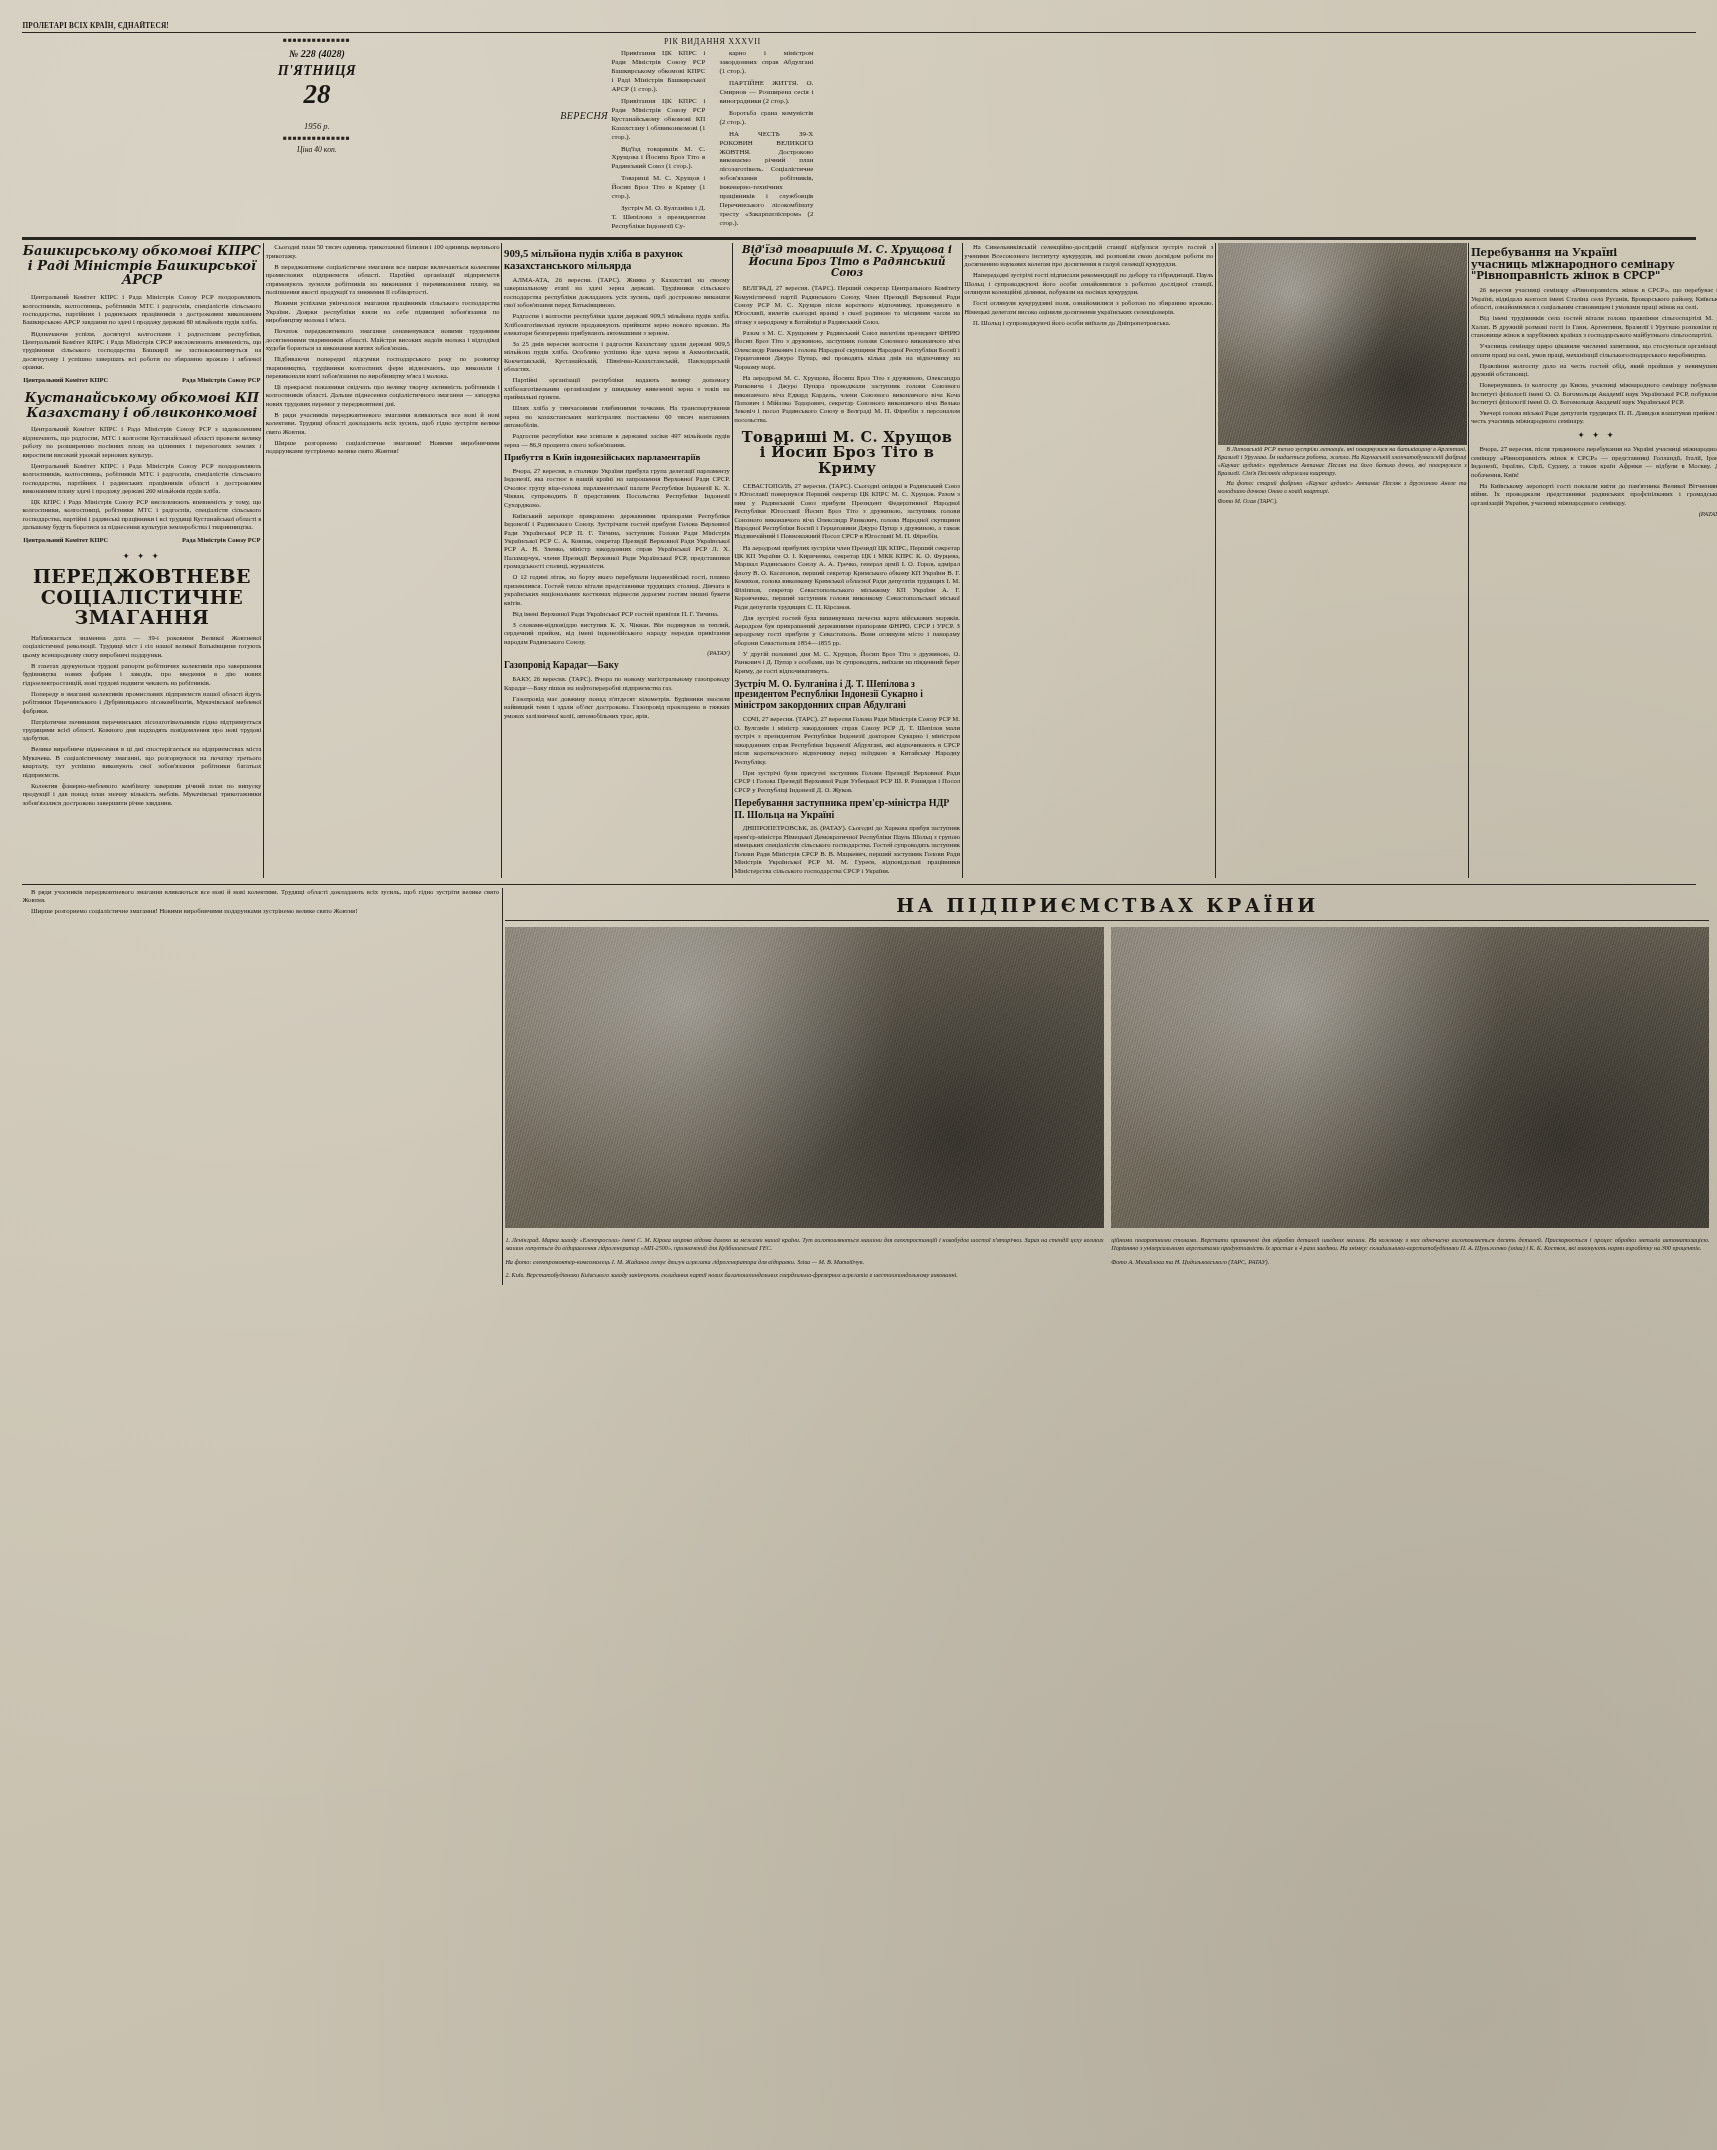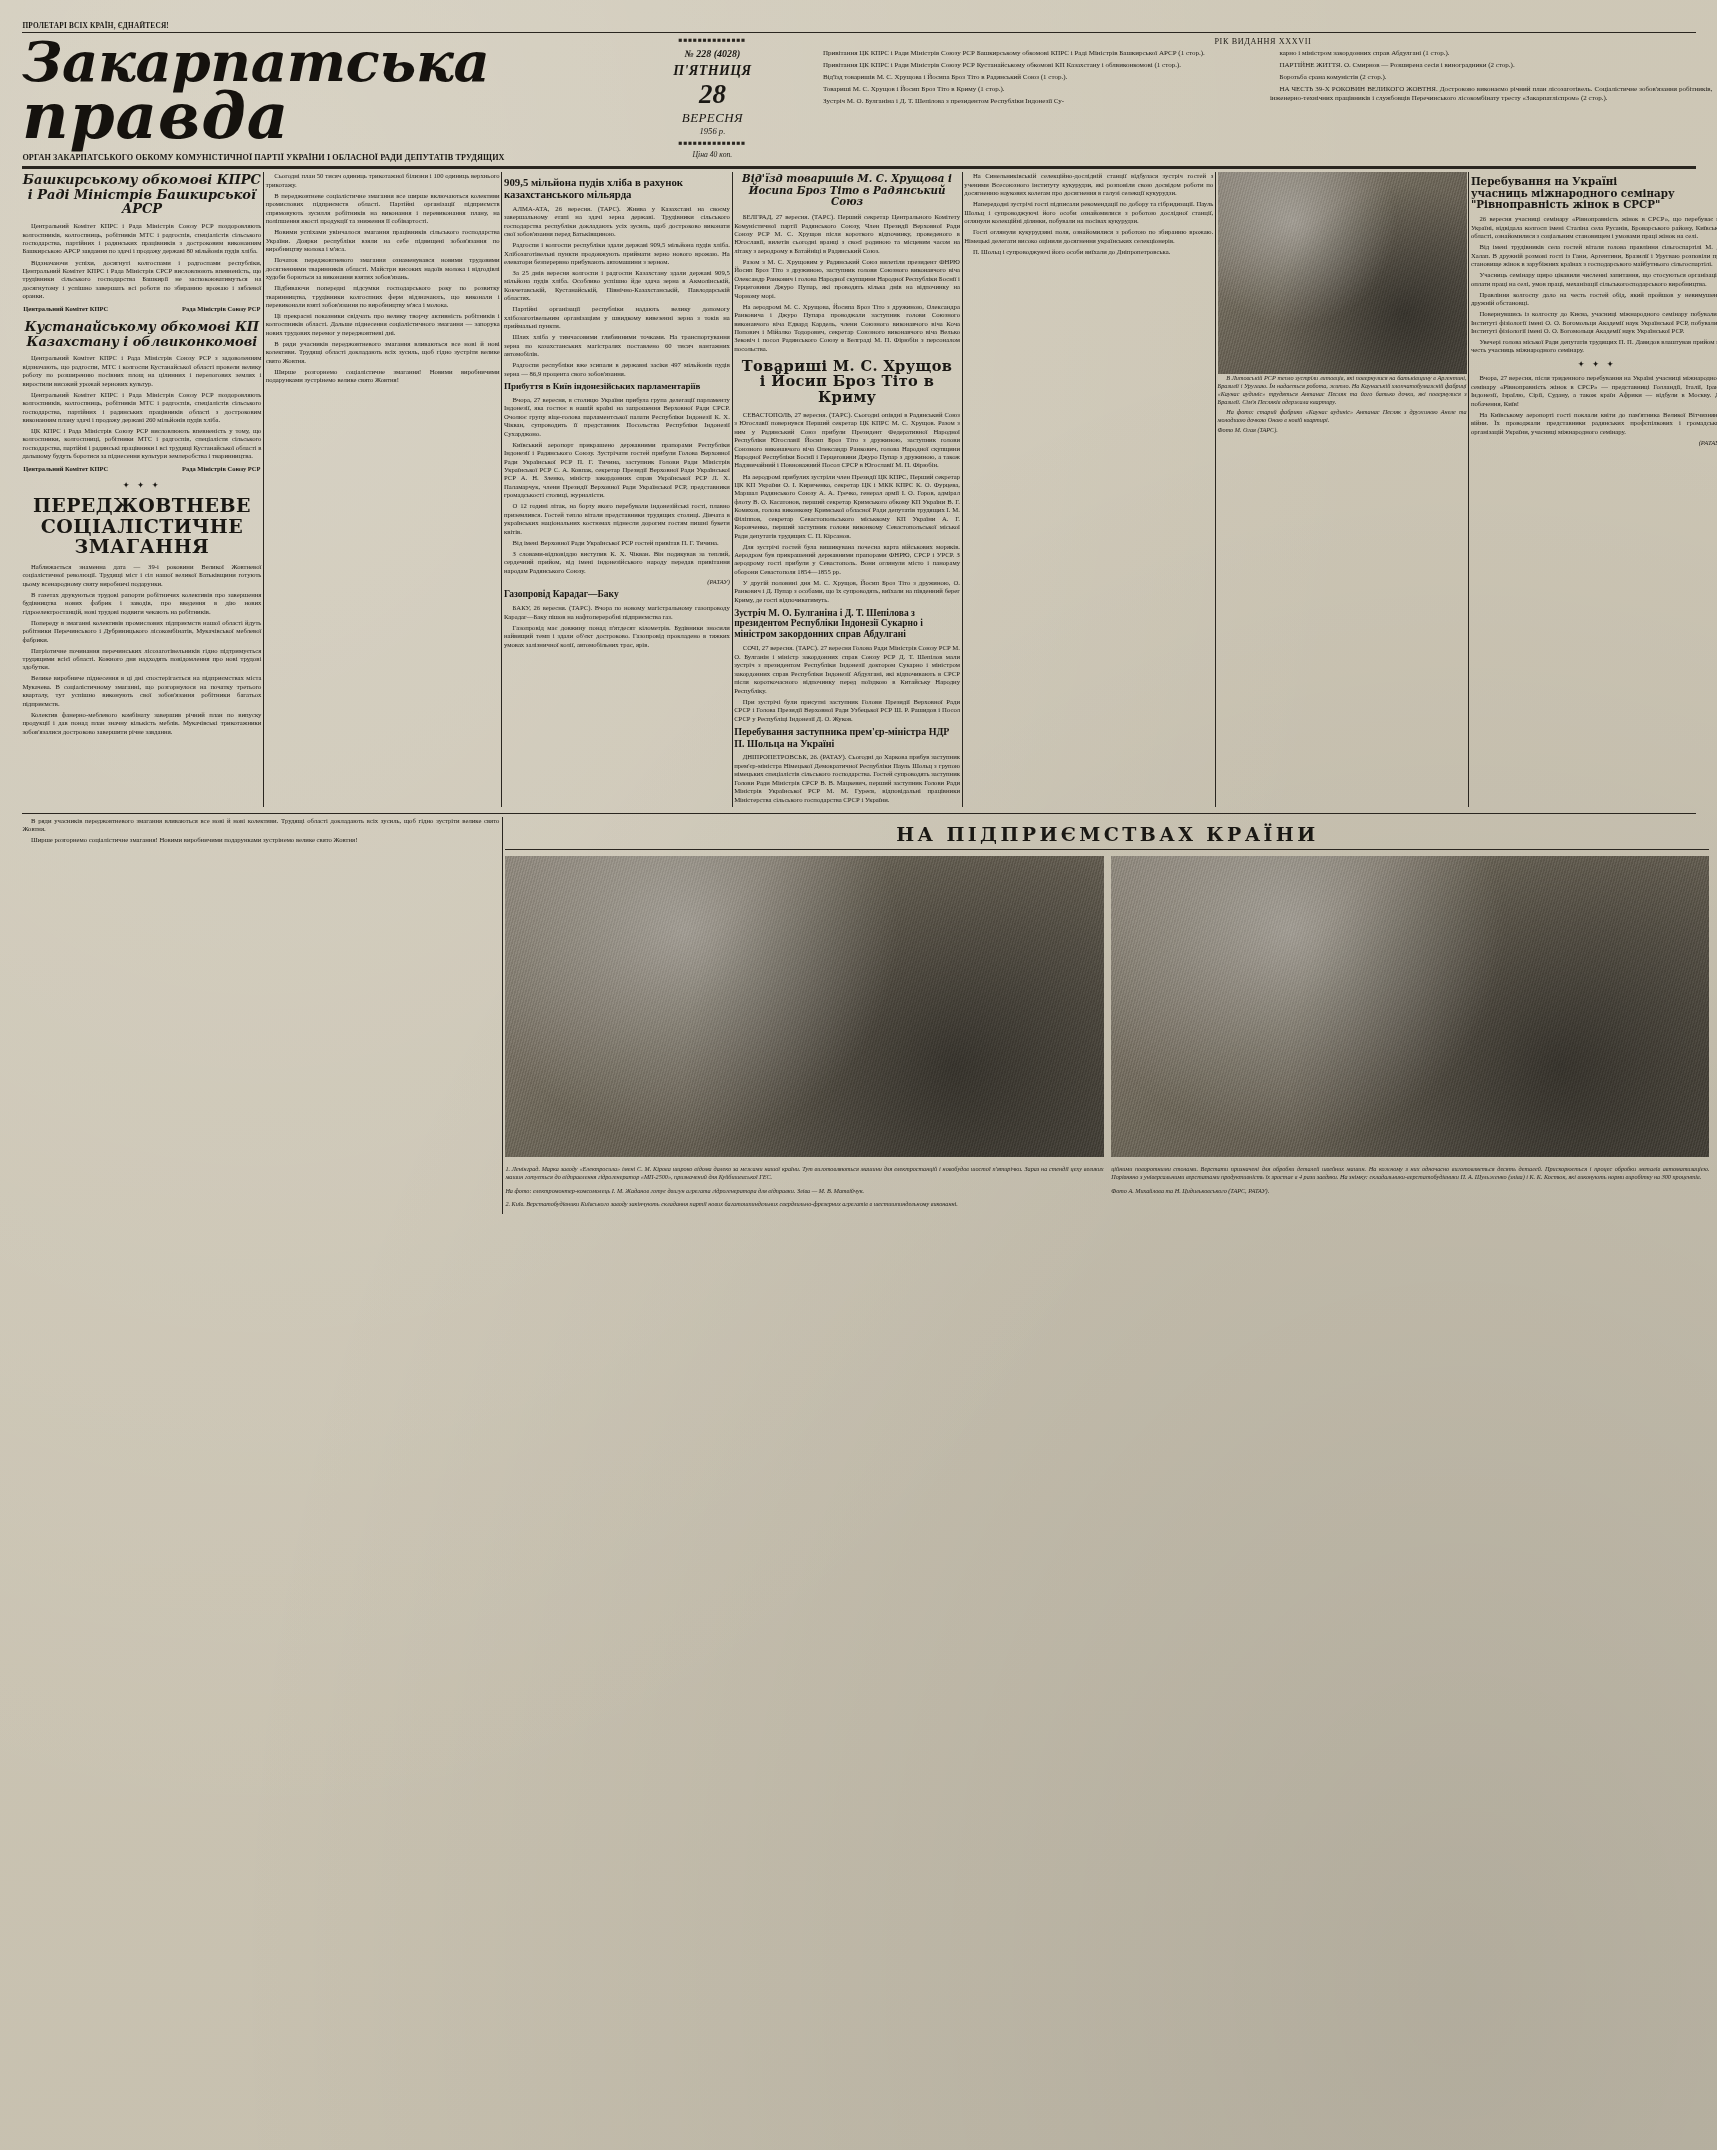--- a/index.html
+++ b/index.html
@@ -71,21 +71,21 @@
     border: 0;
     text-align: center;
     padding: 0 3.4px;
     font-size: 8.6px;
     font-style: italic;
   }
   .issue-box .dots { letter-spacing: 0.9px; font-size: 6.5px; line-height: 1; color:#2a2620;}
   .issue-no { font-size: 10px; font-weight: bold; margin: 4.3px 0 3.4px; }
   .weekday { font-size: 14px; font-weight: bold; letter-spacing: 0.4px; margin-bottom: 2.6px;}
   .big-day { font-size: 27px; font-weight: bold; line-height: 1; margin: 0.9px 0 1.7px; }
-  .month { font-size: 13px; letter-spacing: 0.4px; }
+  .month { font-size: 10px; letter-spacing: 0.4px; text-align: right; }
   .year { font-size: 8.6px; margin-bottom: 4.3px;}
   .price { font-size: 7.7px; margin-top: 3.4px; }
 
   .year-line {
     grid-column: 3 / 6;
     text-align: center;
     font-size: 8.2px;
     letter-spacing: 0.6px;
     margin-bottom: 2.6px;
   }
@@ -185,27 +185,20 @@
 <div class="page">
 
   <div class="slogan-bar">
     <span>ПРОЛЕТАРІ ВСІХ КРАЇН, ЄДНАЙТЕСЯ!</span>
     <span style="width:516px"></span>
   </div>
   <div class="rule-thin"></div>
 
   <div style="display:grid; grid-template-columns: 589px 202px 899px; gap:0; margin-top:4.3px;">
 
-    <div class="title-block">
-      <div class="paper-title">
-        <span>Закарпатська</span>
-        <span class="l2">правда</span>
-      </div>
-      <div class="organ">ОРГАН ЗАКАРПАТСЬКОГО ОБКОМУ КОМУНІСТИЧНОЇ ПАРТІЇ УКРАЇНИ І ОБЛАСНОЇ РАДИ ДЕПУТАТІВ ТРУДЯЩИХ</div>
-    </div>
 
     <div class="issue-box">
       <div class="dots">■■■■■■■■■■■■■■</div>
       <div class="issue-no">№ 228 (4028)</div>
       <div class="weekday">П'ЯТНИЦЯ</div>
       <div class="big-day">28</div>
       <div class="month">ВЕРЕСНЯ</div>
       <div class="year">1956 р.</div>
       <div class="dots">■■■■■■■■■■■■■■</div>
       <div class="price">Ціна 40 коп.</div>

